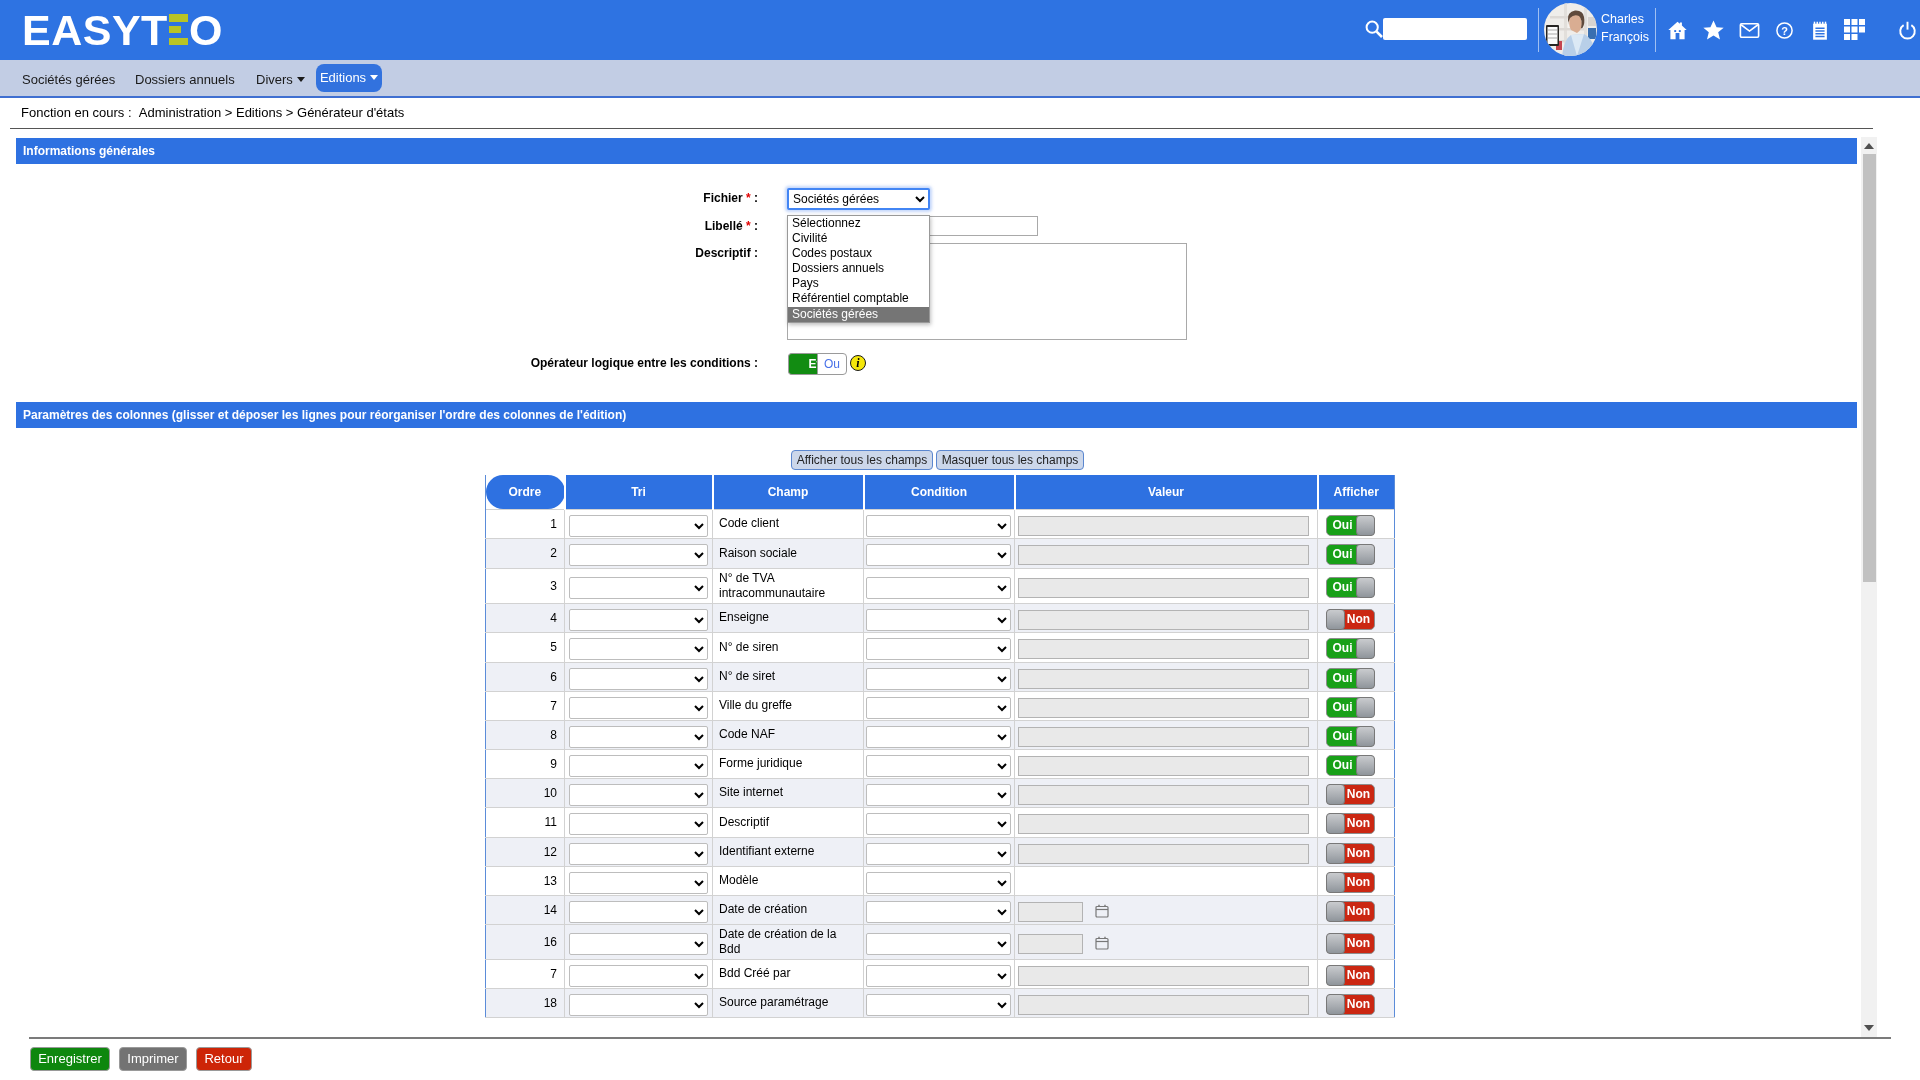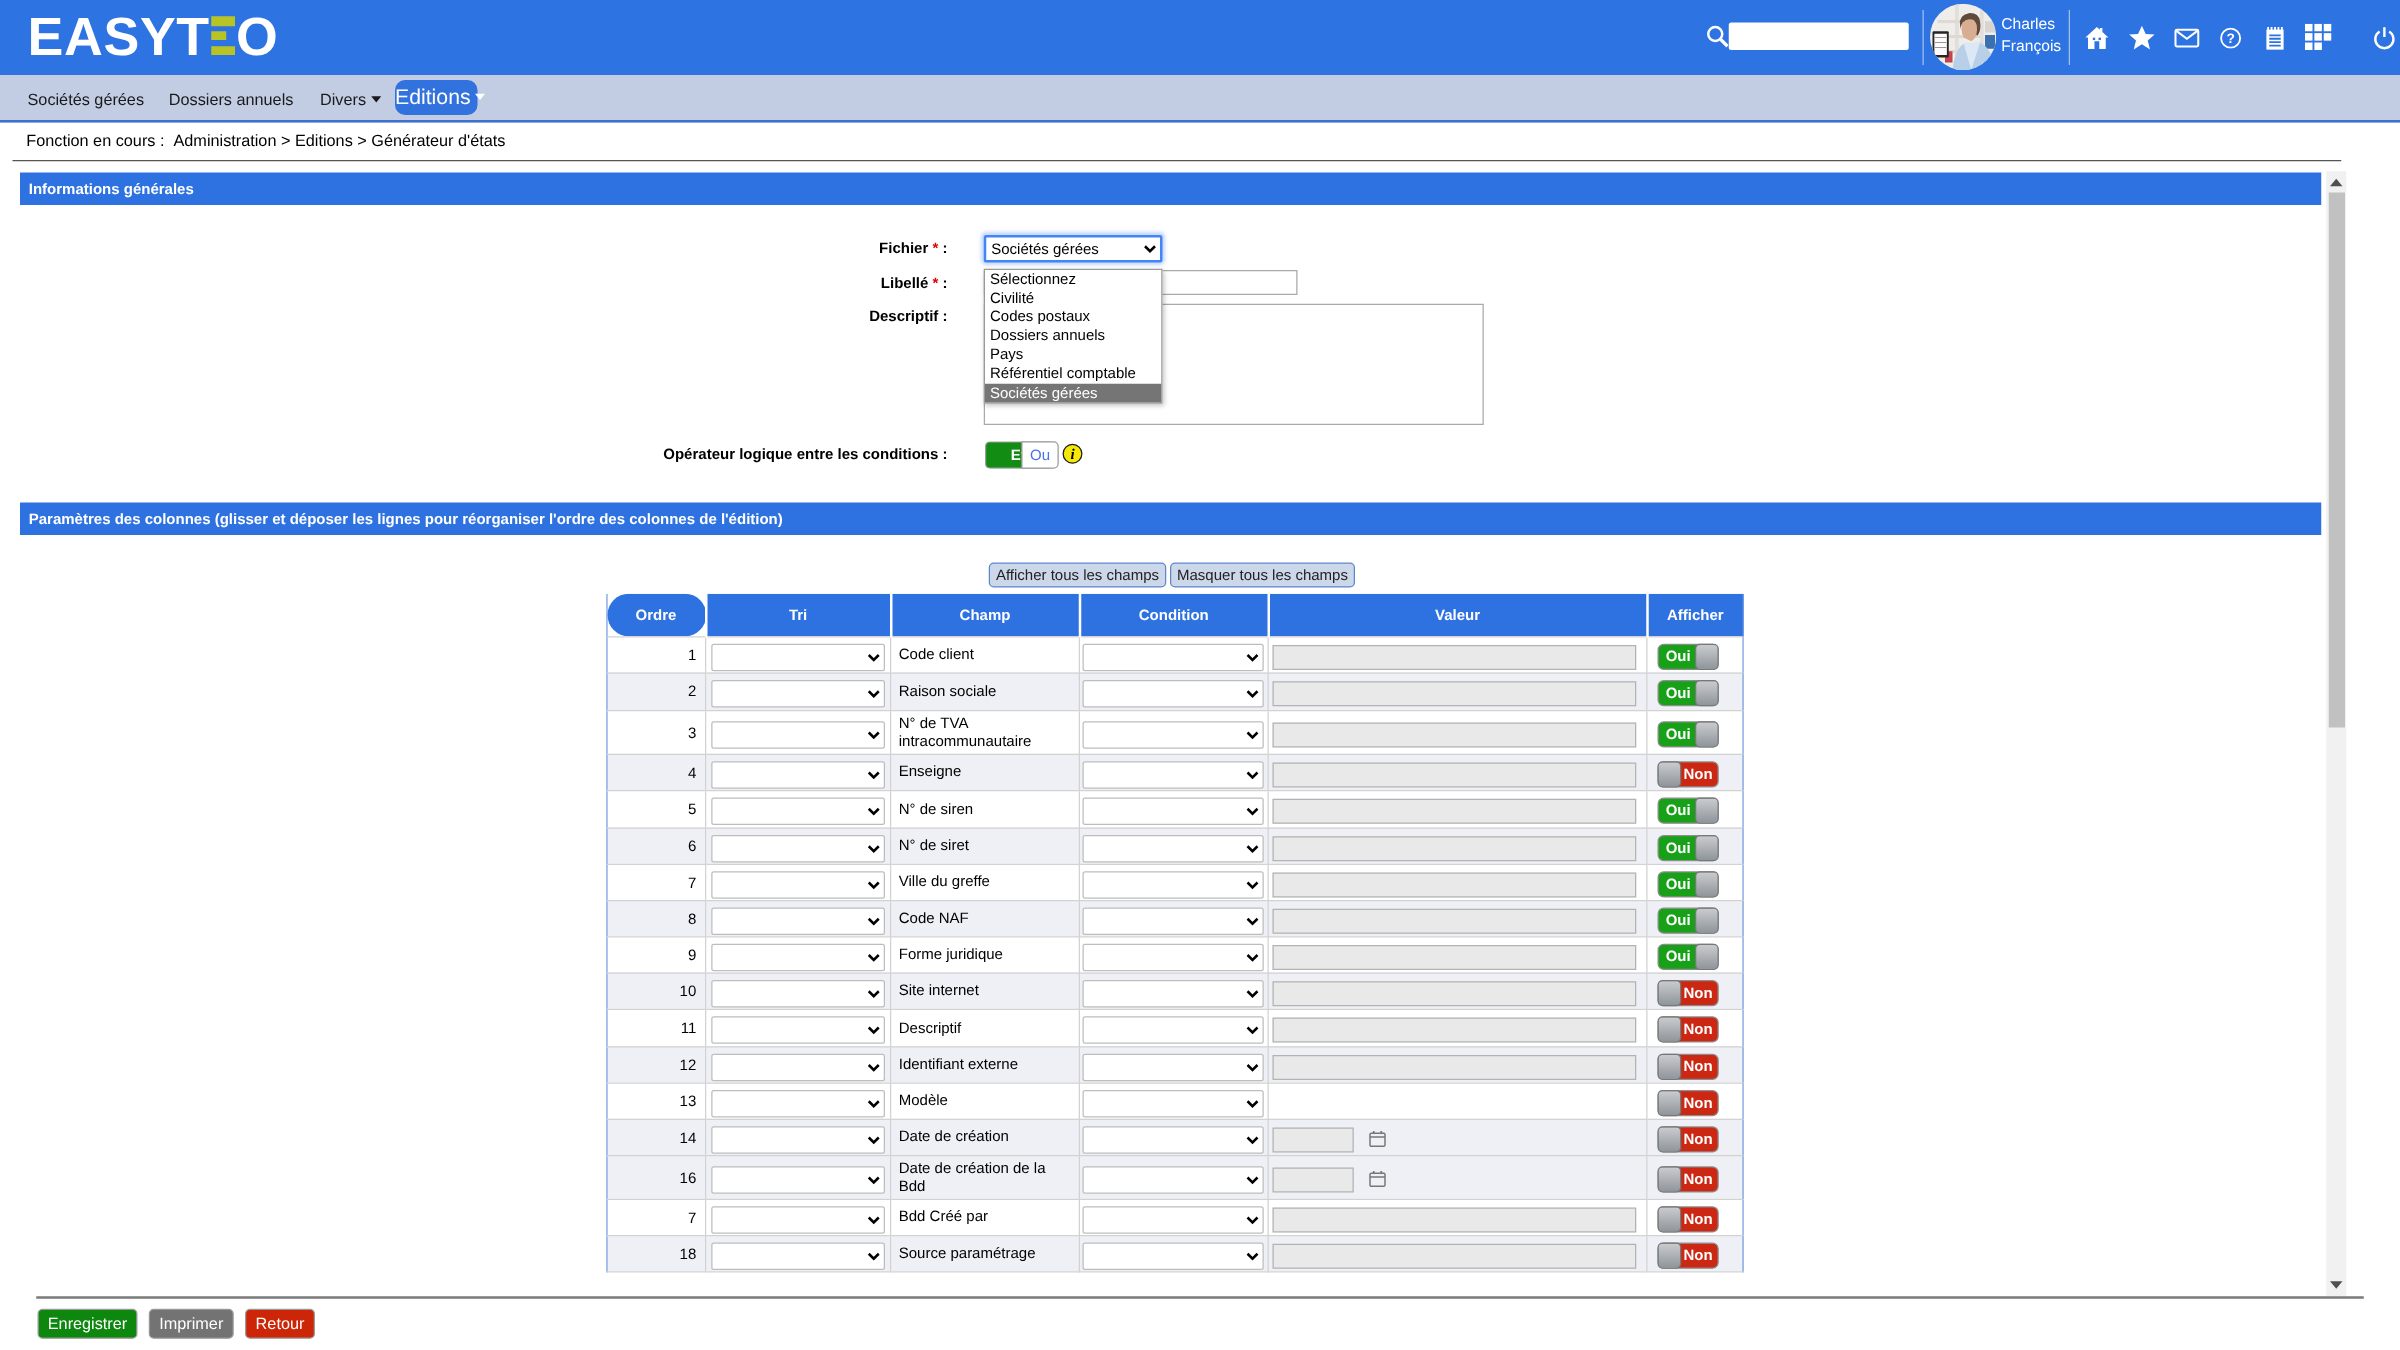--- a/index.html
+++ b/index.html
@@ -20,21 +20,21 @@
   border:none; border-radius:2px; }
 .vdiv { position:absolute; top:8px; width:1px; height:44px; background:rgba(255,255,255,0.55); }
 #avatar { position:absolute; left:1544px; top:3px; }
 #uname { position:absolute; left:1601px; top:10px; color:#fff; font-size:12.5px; line-height:18px; }
 .tic { position:absolute; top:19px; }
 
 #nav { position:absolute; left:0; top:60px; width:1920px; height:38px; background:#c2cde4;
   border-bottom:2px solid #3f6fd1; }
 .navitem { position:absolute; top:12px; font-size:13px; color:#1a1a1a; }
 #navbtn { position:absolute; left:316px; top:4px; width:66px; height:28px; background:#3272de;
-  border-radius:8px; color:#fff; font-size:17px; text-align:right; line-height:28px; white-space:nowrap; }
+  border-radius:8px; color:#fff; font-size:13px; text-align:center; line-height:28px; white-space:nowrap; }
 .caret { display:inline-block; width:0; height:0; border-left:4px solid transparent;
   border-right:4px solid transparent; border-top:5px solid #1a1a1a; margin-left:4px;
   vertical-align:middle; margin-top:-2px; }
 #navbtn .caret { border-top-color:#fff; }
 
 #crumb { position:absolute; left:21px; top:105px; font-size:13px; color:#000; }
 #crumbline { position:absolute; left:10px; top:127.5px; width:1863px; height:1.5px; background:#555; }
 
 .secbar { position:absolute; left:16px; width:1841px; height:26px; background:#2e71e1;
   color:#fff; font-size:12px; font-weight:bold; line-height:26px; padding-left:7px; }

